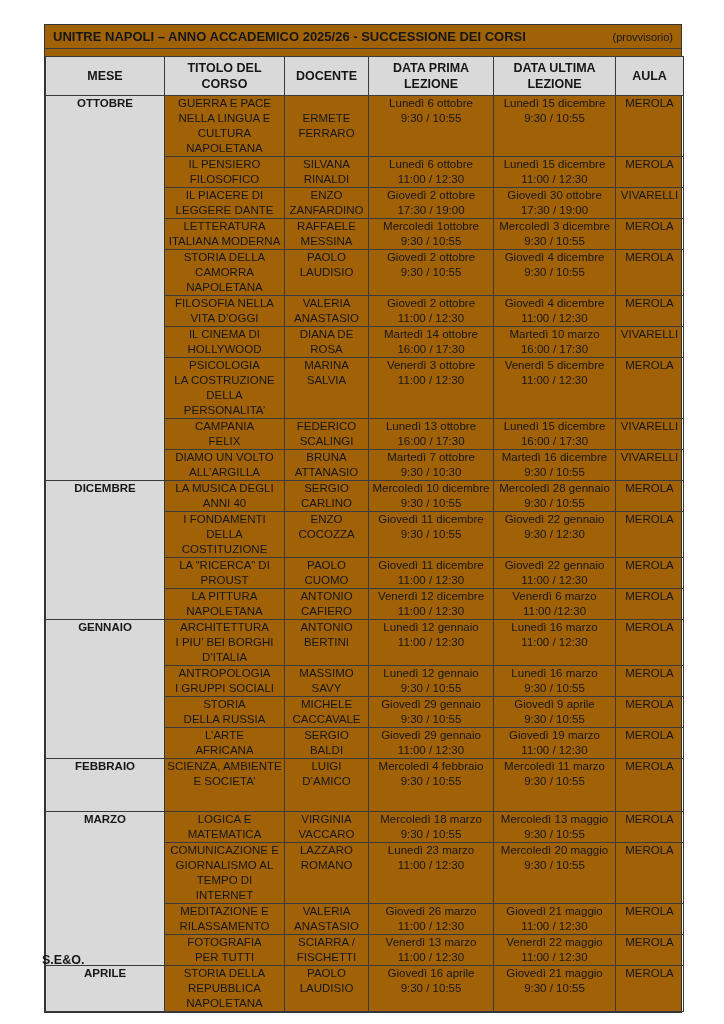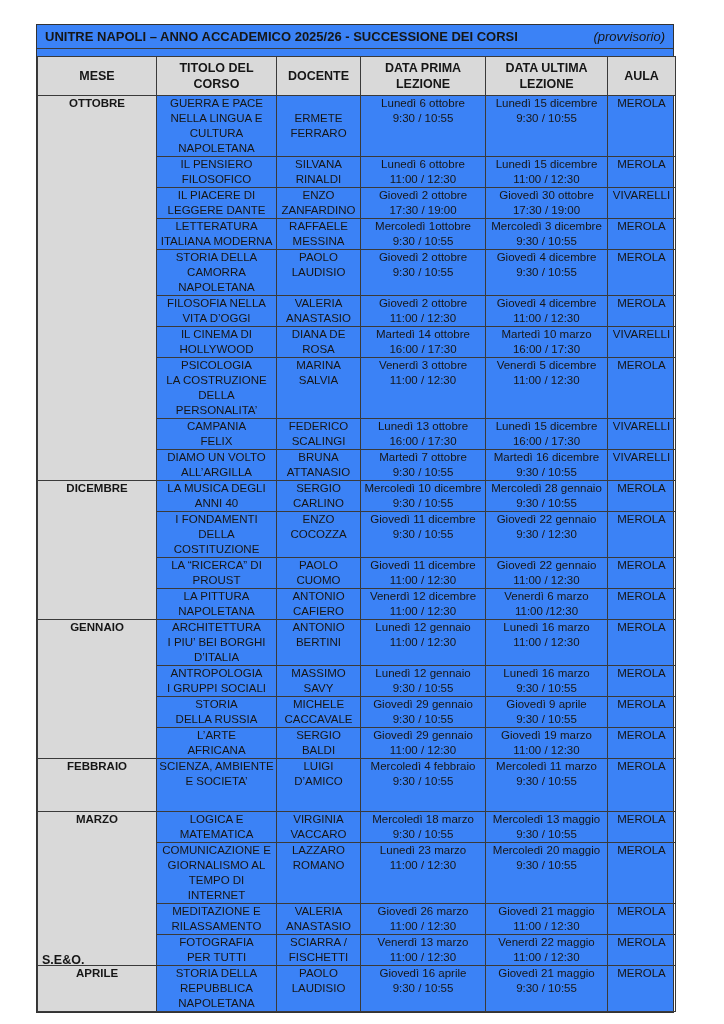--- a/index.html
+++ b/index.html
@@ -6,42 +6,41 @@
   body {
     width: 724px; height: 1024px;
     background: #ffffff;
     font-family: "Liberation Sans", sans-serif;
     color: #161616;
     position: relative;
     overflow: hidden;
   }
   .sheet {
     position: absolute;
-    left: 36px; top: 24px;
+    left: 44px; top: 24px;
     width: 638px;
     border: 1.5px solid #333333;
     box-sizing: border-box;
-    background: #3b82f6;
+    background: #a16207;
   }
   .title-row {
     display: flex;
     justify-content: space-between;
     align-items: baseline;
     padding: 4px 8px 3px 8px;
     border-bottom: 1px solid #3a3a3a;
   }
   .doc-title {
     font-weight: bold;
     font-size: 13px;
     line-height: 16px;
     white-space: nowrap;
   }
   .doc-note {
-    font-style: italic;
-    font-size: 13px;
+    font-size: 11px;
     white-space: nowrap;
   }
   .spacer-row { height: 7px; }
   table.schedule {
     border-collapse: collapse;
     width: 100%;
     table-layout: fixed;
   }
   table.schedule th, table.schedule td {
     border: 1px solid #3a3a3a;
@@ -227,21 +226,21 @@
           <td class="cell-date">Lunedì 15 dicembre
 16:00 / 17:30</td>
           <td class="cell-aula">VIVARELLI</td>
         </tr>
         <tr data-month="OTTOBRE">
           <td class="cell-titolo">DIAMO UN VOLTO
 ALL’ARGILLA</td>
           <td class="cell-docente">BRUNA
 ATTANASIO</td>
           <td class="cell-date">Martedì 7 ottobre
-9:30 / 10:55</td>
+9:30 / 10:30</td>
           <td class="cell-date">Martedì 16 dicembre
 9:30 / 10:55</td>
           <td class="cell-aula">VIVARELLI</td>
         </tr>
         <tr data-month="DICEMBRE">
           <td class="cell-mese" rowspan="4">DICEMBRE</td>
           <td class="cell-titolo">LA MUSICA DEGLI
 ANNI 40</td>
           <td class="cell-docente">SERGIO
 CARLINO</td>

